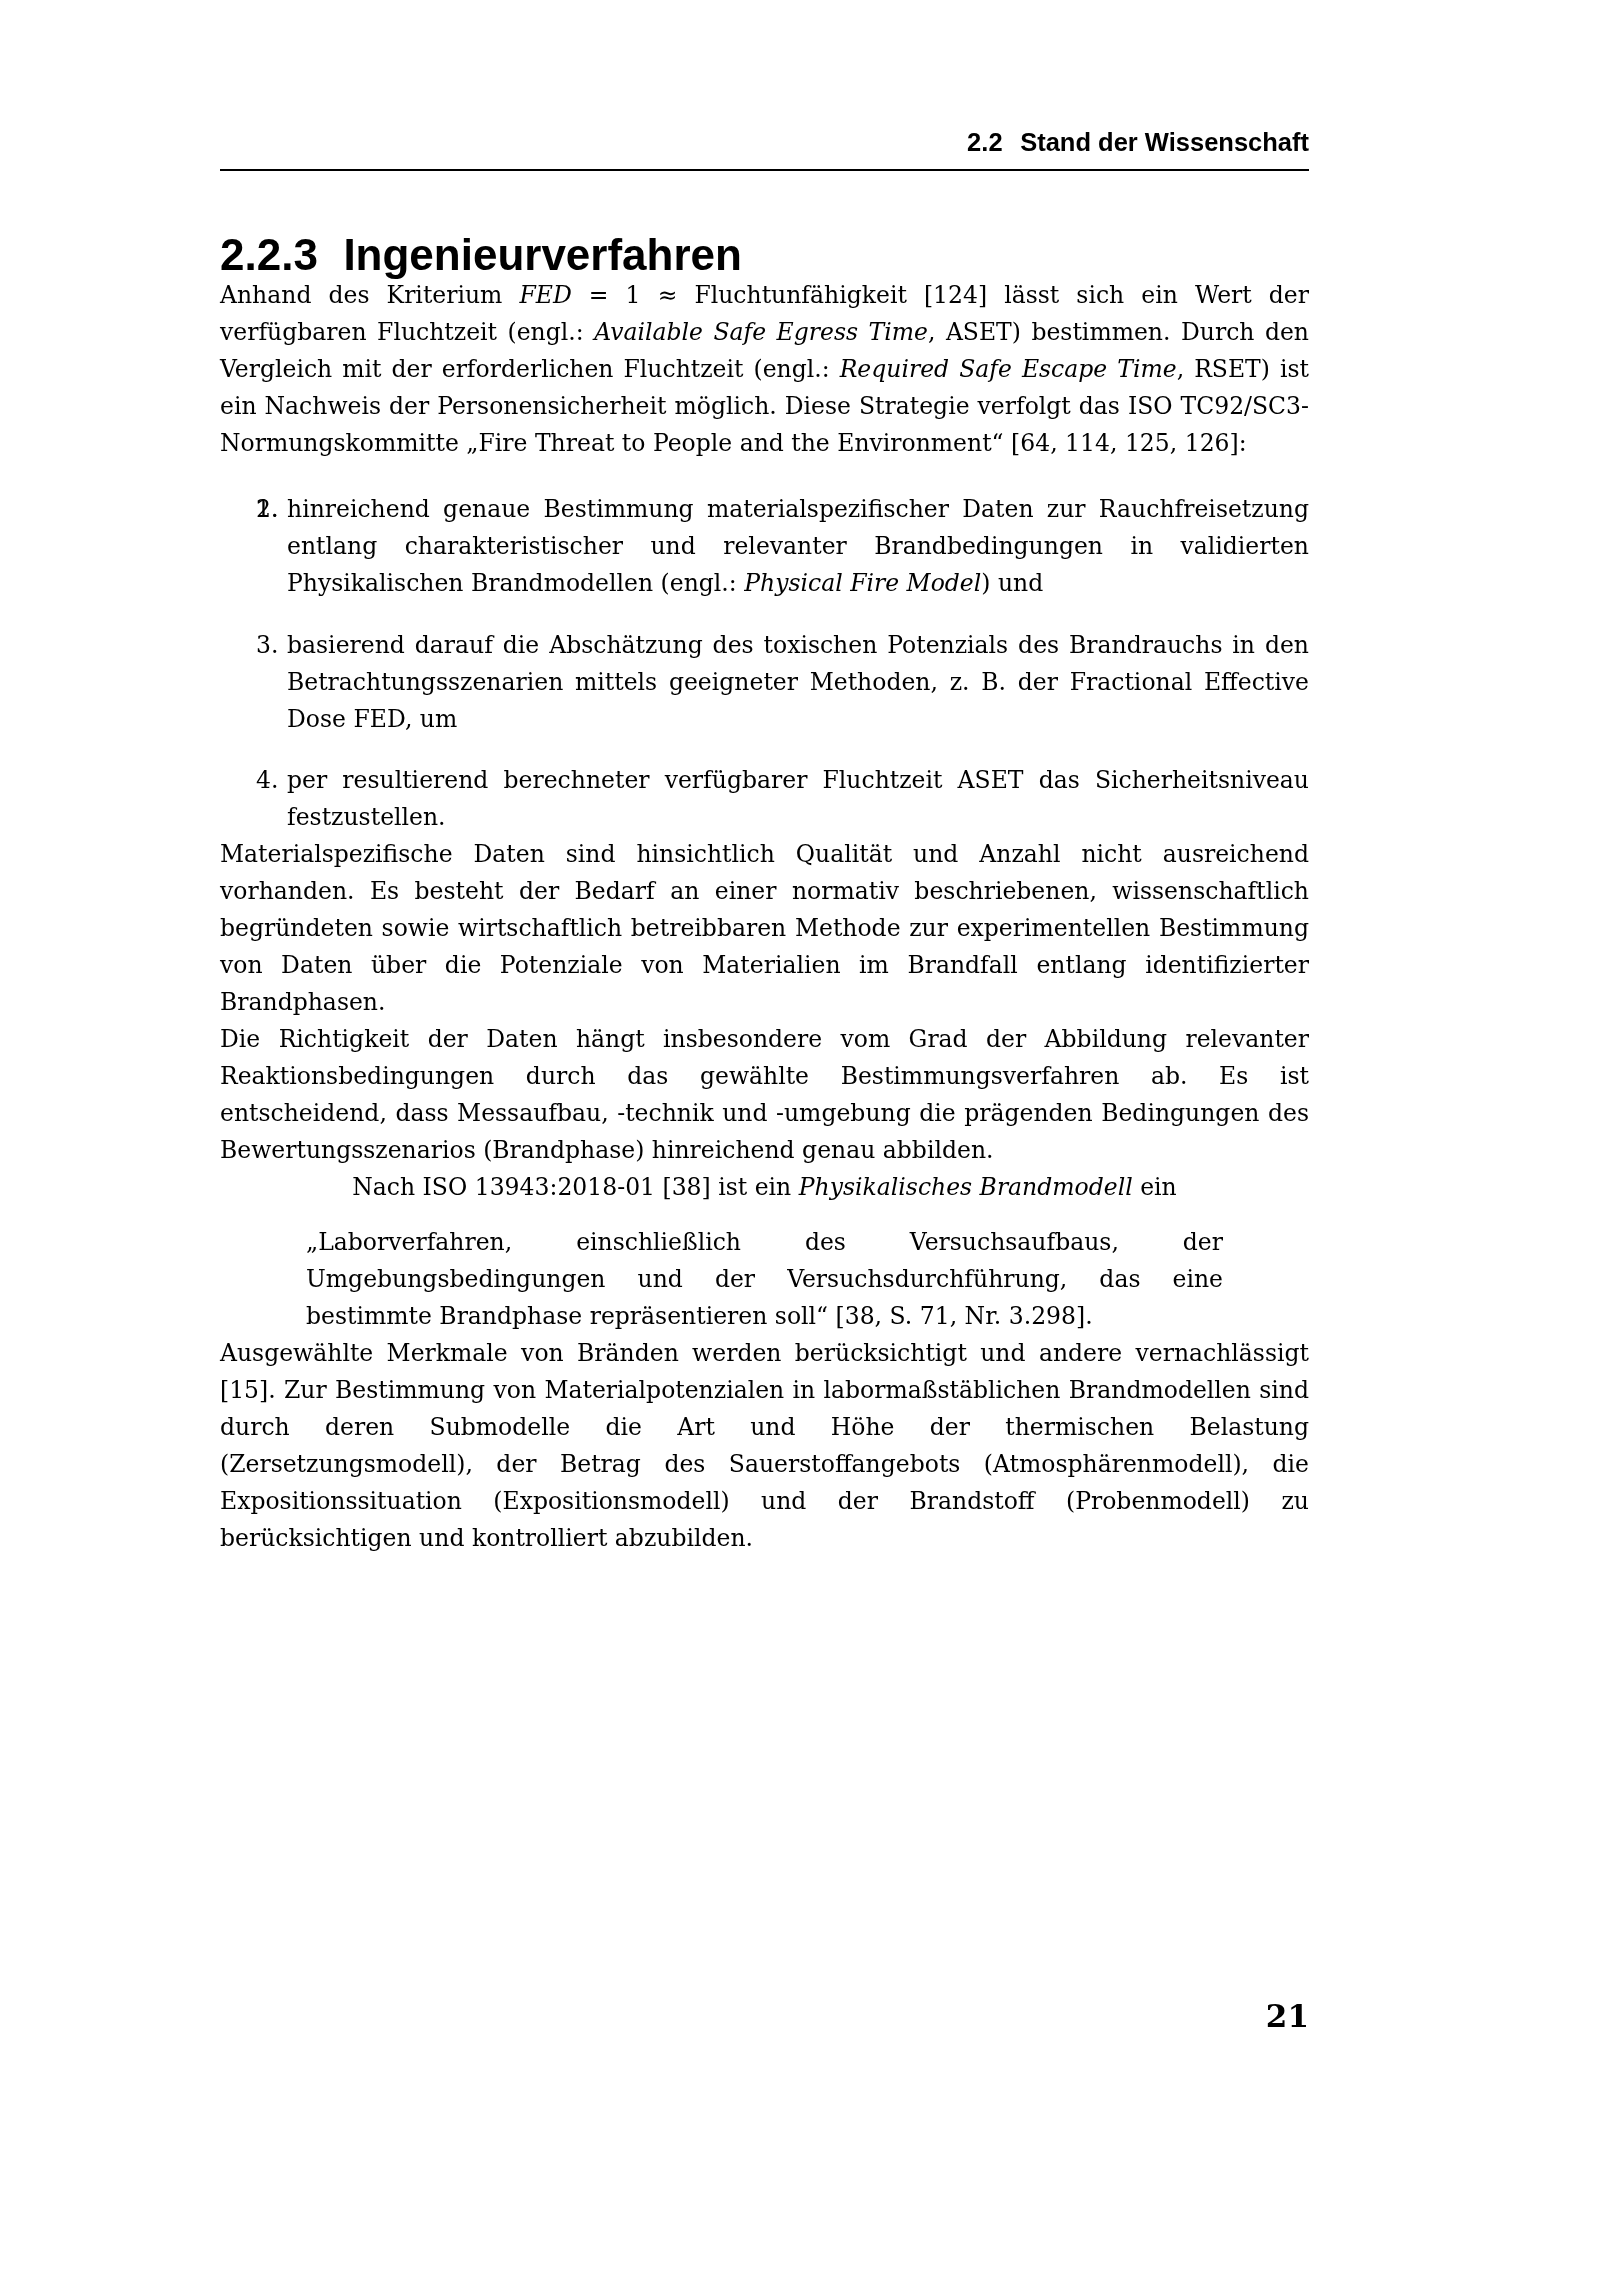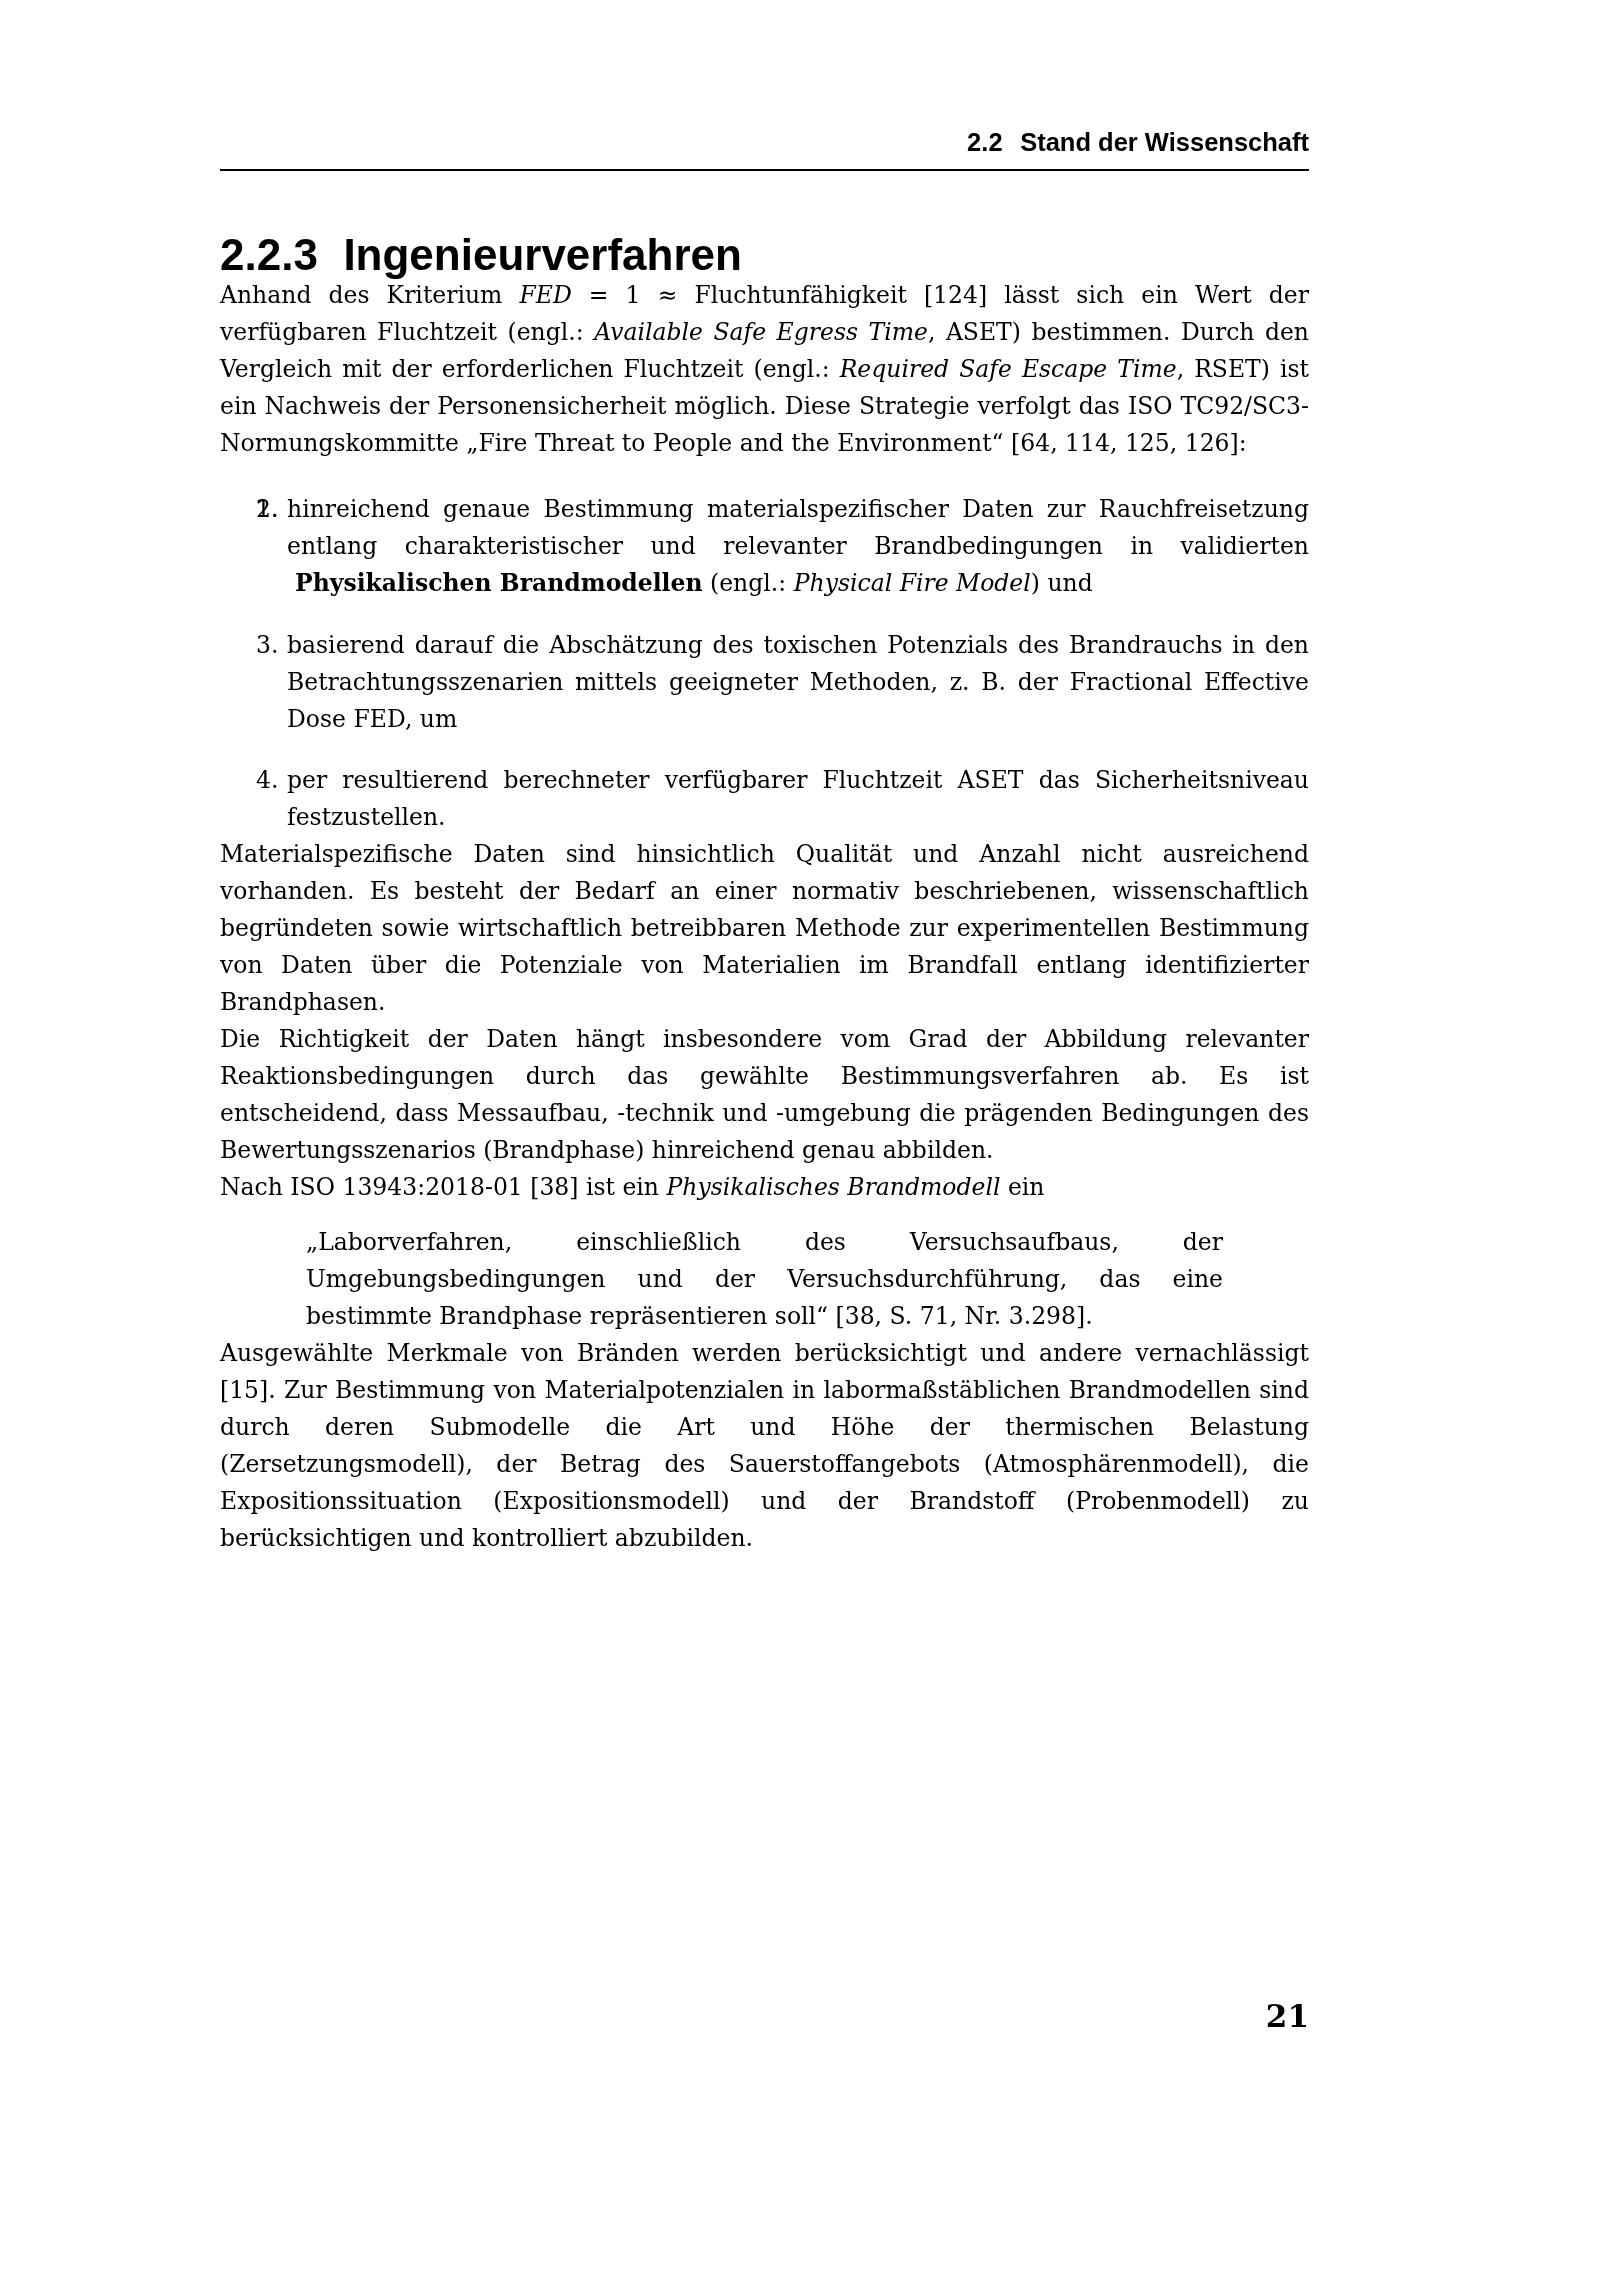--- a/index.html
+++ b/index.html
@@ -54,21 +54,21 @@
     font-size: 44px;
     line-height: 45px;
   }
   .h223 { margin-top: 59px; }
   .h224 { margin-top: 41px; }
   .h-num { margin-right: 25.5px; }
 
   .p-intro       { margin-top: 15.7px; }
   .p-datagap     { margin-top: 19.6px; }
   .p-correctness { margin-top: 13.7px; }
-  .p-iso         { margin-top: 9.8px; text-align: left; }
+  .p-iso         { margin-top: 9.8px; text-align: center; }
   .p-submodels   { margin-top: 21.6px; }
 
   ol.list {
     list-style: none;
     margin: 29px 0 0 67px;
     padding: 0;
   }
   ol.list li {
     position: relative;
     text-align: justify;
@@ -79,21 +79,21 @@
     left: -31px;
     top: 0;
   }
 
   blockquote.quote {
     margin: 17.6px 86px 0 86px;
     text-align: justify;
   }
 
   .it { font-style: italic; }
-  .bf { font-weight: bold; margin-left: 8px; }
+  .bf { font-weight: normal; }
 
   .page-number {
     position: absolute;
     left: 220px;
     top: 1997px;
     width: 1089px;
     text-align: right;
     font-family: "DejaVu Serif", serif;
     font-weight: bold;
     font-size: 31px;

